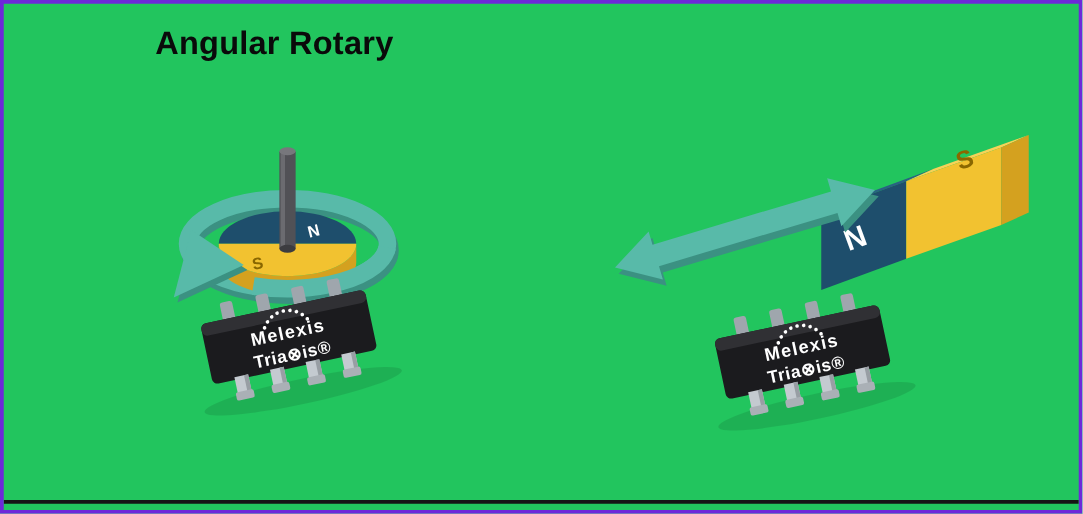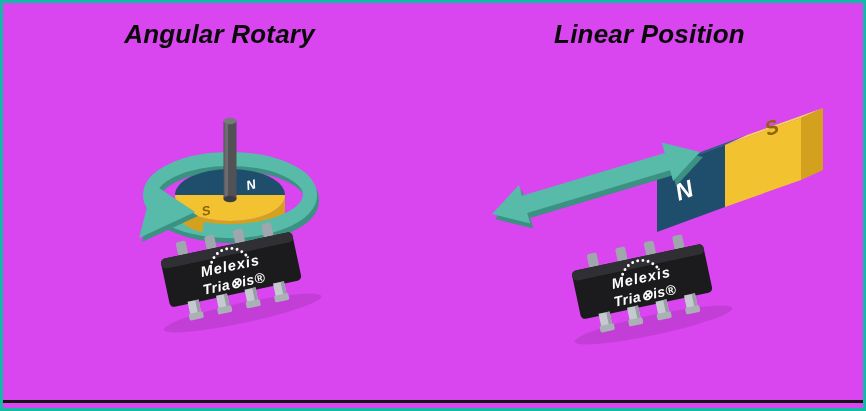--- a/index.html
+++ b/index.html
@@ -1,24 +1,23 @@
 <!DOCTYPE html>
 <html><head>
 <meta charset="utf-8">
 <style>
   html,body { margin:0; padding:0; background:#ffffff; }
   .figure {
     position:relative;
     width:866px; height:411px;
     box-sizing:border-box;
-    background:#d946ef;
-    border:3px solid #14b8a6;
+    background:#22c55e;
+    border:3px solid #6d28d9;
     font-family:"Liberation Sans", sans-serif;
     overflow:hidden;
-    font-style:italic;
   }
   .inner-bottom-line {
     position:absolute; left:0; right:0; bottom:5px; height:3px;
     background:#151515;
   }
   .panel { position:absolute; top:0; width:433px; height:400px; }
   .panel-left  { left:0; }
   .panel-right { left:430px; }
   .panel-title {
     margin-top:16px;
@@ -112,21 +111,20 @@
               <rect x="34" y="16" width="10" height="13" fill="#C4CAD0"></rect>
               <rect x="41" y="16" width="3" height="13" fill="#989EA4"></rect>
               <rect x="32.5" y="27" width="13" height="6" rx="1.5" fill="#AAB0B6"></rect>
             </g>
         </g>
       </g>
     </svg>
   </div>
 
   <div class="panel panel-right">
-    <div class="panel-title">Linear Position</div>
 
     <svg class="panel-svg" width="433" height="345" viewBox="0 0 433 345">
 
       <g>
         <polygon points="224,112 292,87 314,77 246,102" fill="#2A6183"></polygon>
         <polygon points="292,87 368,60 390,50 314,77" fill="#F7D258"></polygon>
         <polygon points="224,112 292,87 292,149 224,174" fill="#1E4E6C"></polygon>
         <polygon points="292,87 368,60 368,122 292,149" fill="#F2C230"></polygon>
         <polygon points="368,60 390,50 390,112 368,122" fill="#D4A11F"></polygon>
         <text class="bar-label-n" x="254" y="140" transform="rotate(-20 254 140)">N</text>

